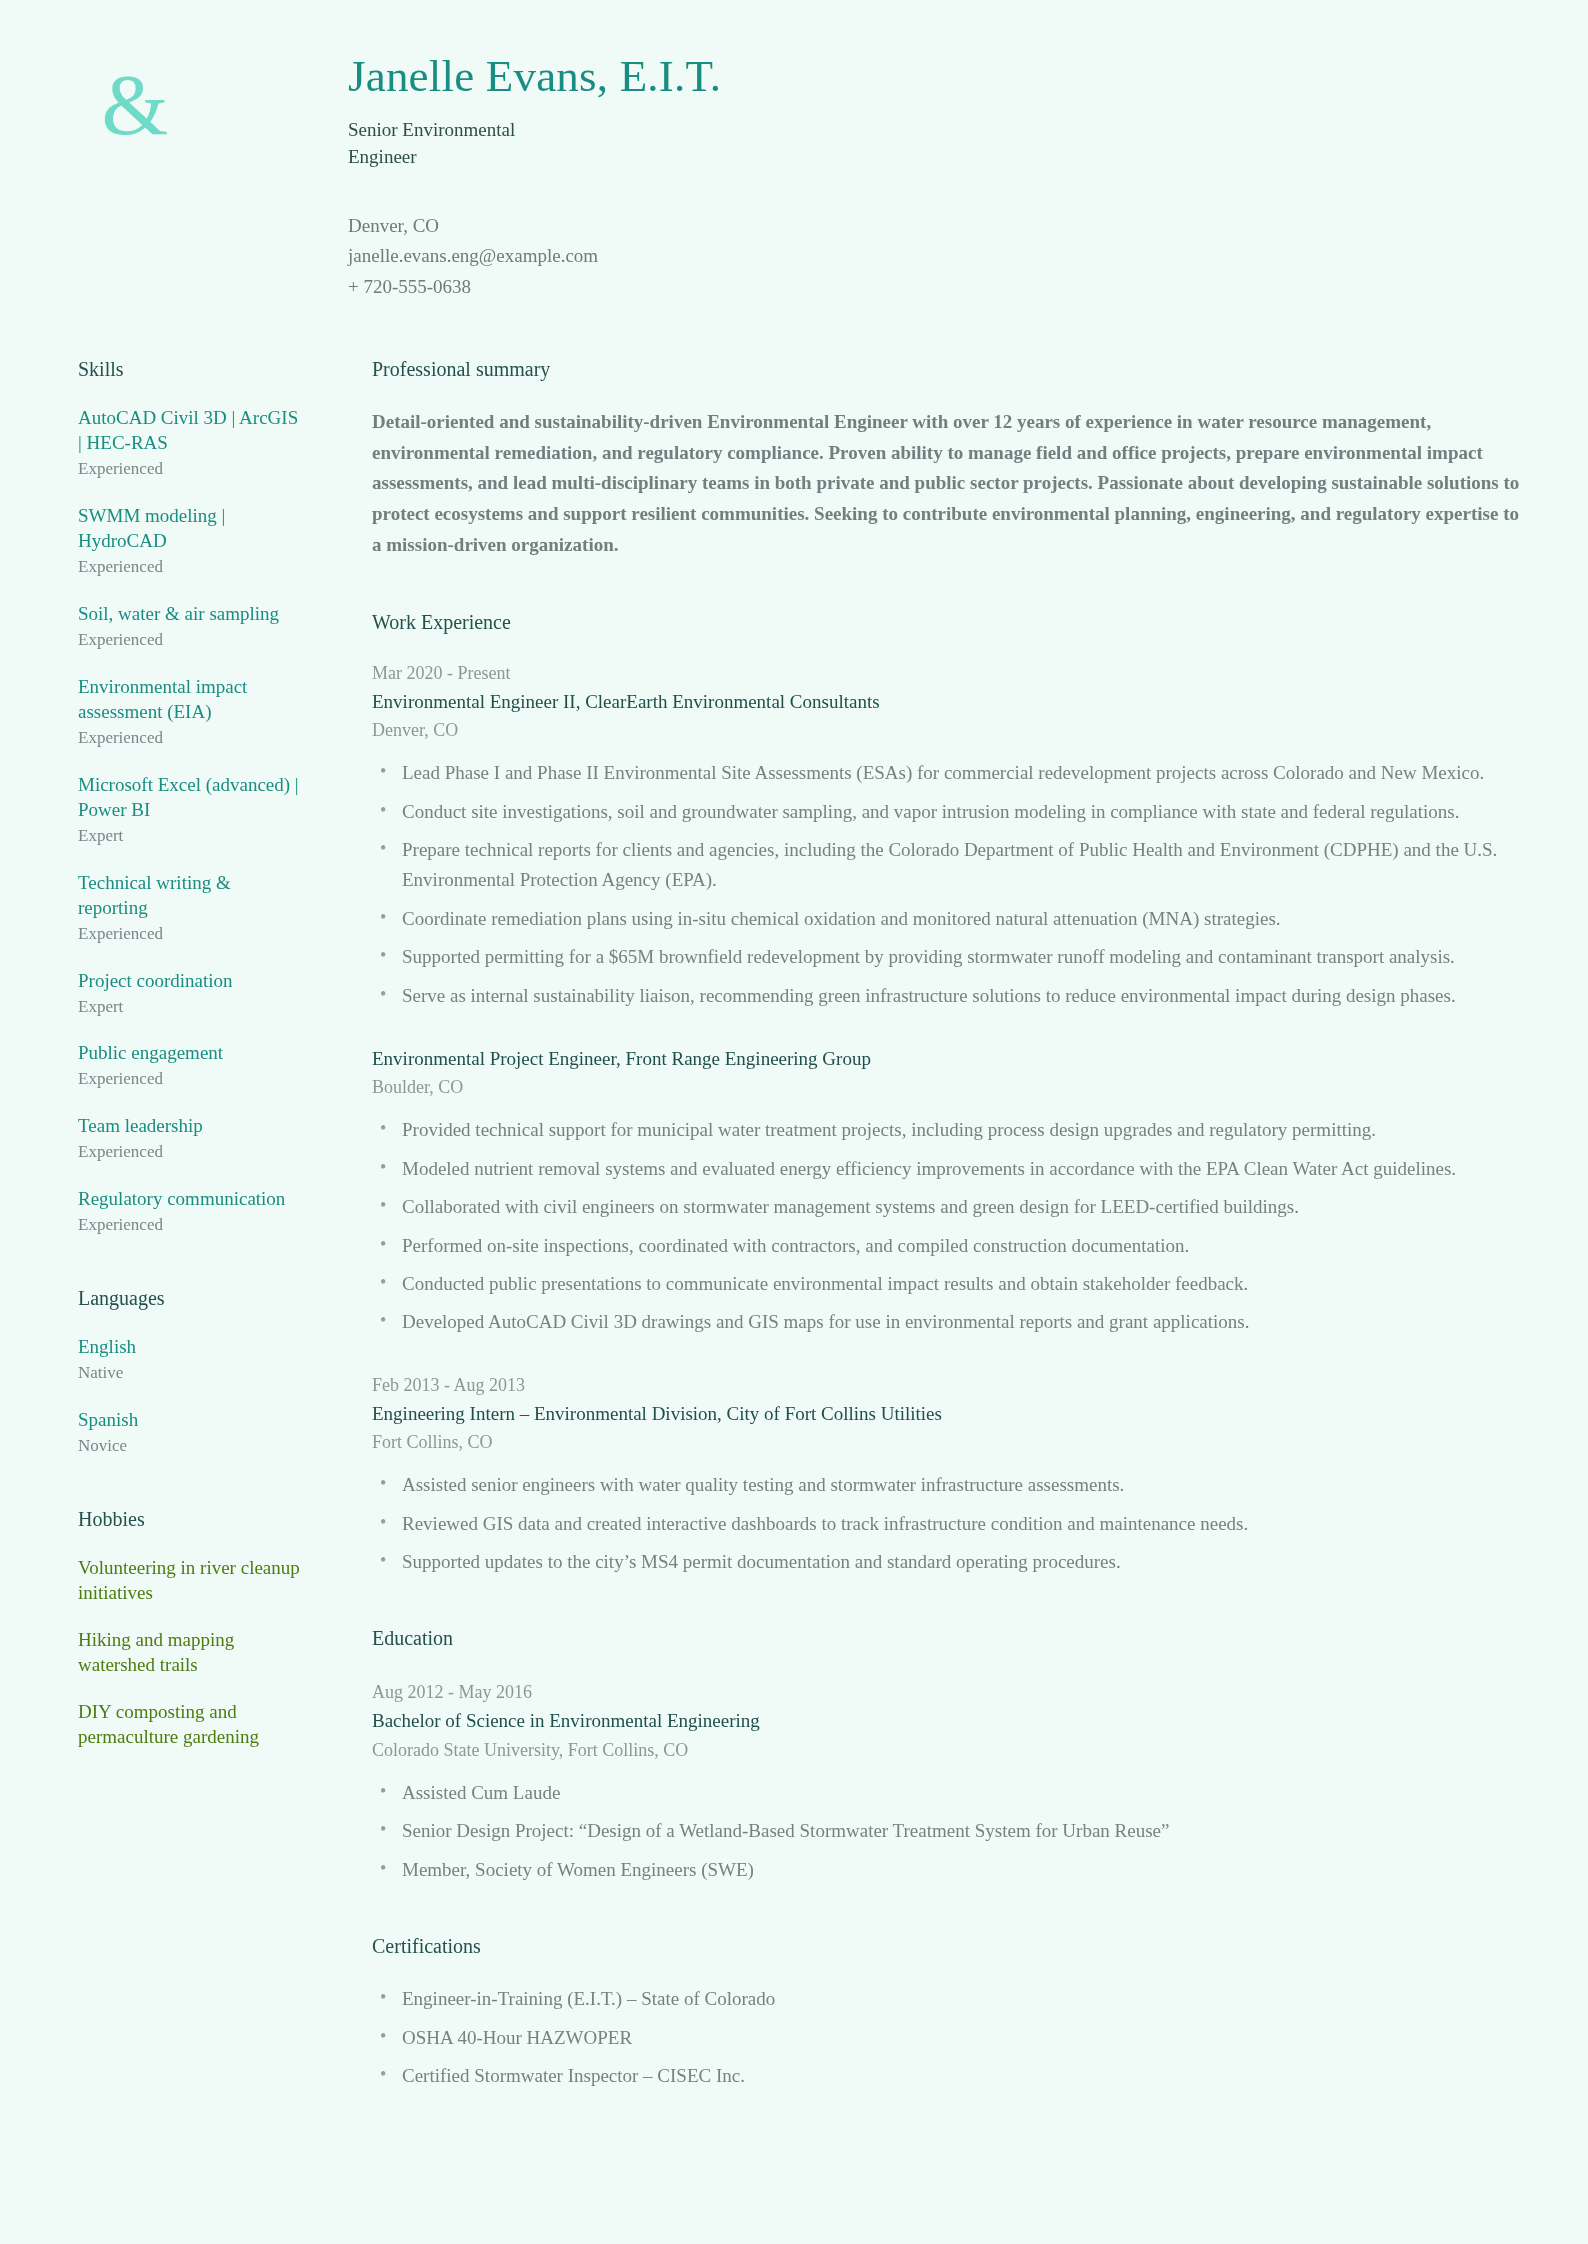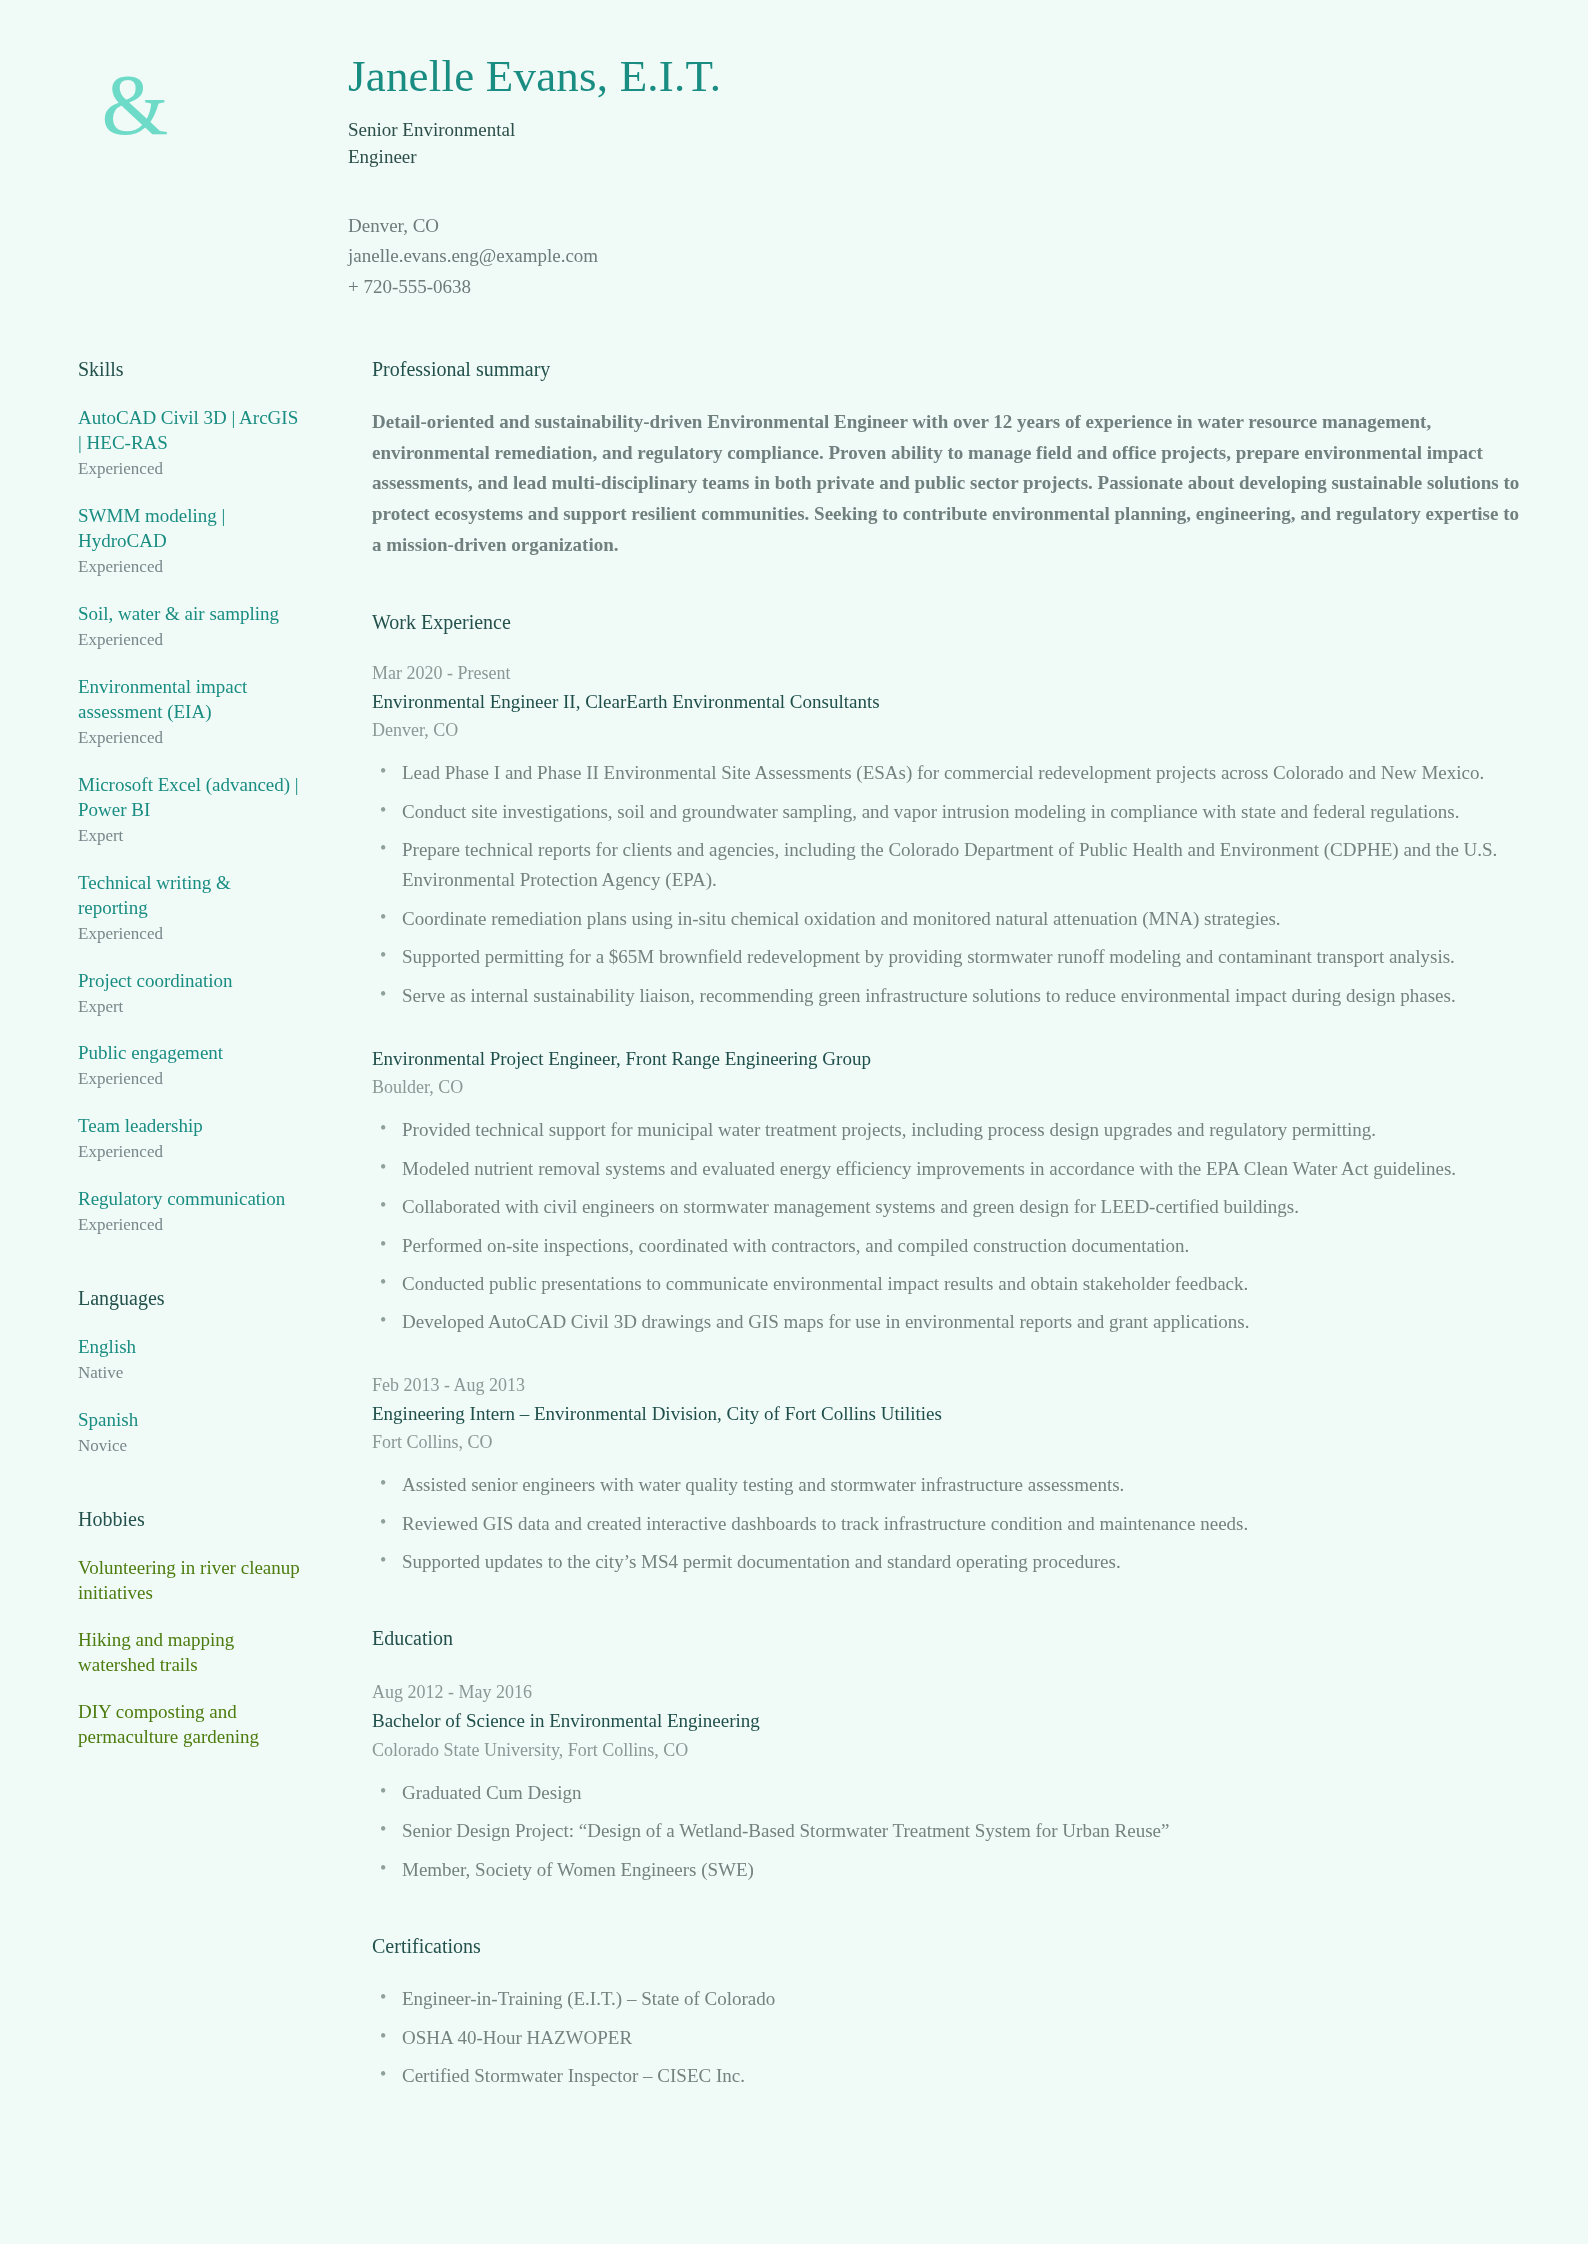--- a/index.html
+++ b/index.html
@@ -320,21 +320,21 @@
         </div>
       </section>
 
       <section class="main-section">
         <div class="section-title">Education</div>
         <div class="entry no-gap">
           <div class="entry-date">Aug 2012 - May 2016</div>
           <div class="entry-title">Bachelor of Science in Environmental Engineering</div>
           <div class="entry-location">Colorado State University, Fort Collins, CO</div>
           <ul class="bullets">
-            <li>Graduated Cum Design</li>
+            <li>Assisted Cum Laude</li>
             <li>Senior Design Project: “Design of a Wetland-Based Stormwater Treatment System for Urban Reuse”</li>
             <li>Member, Society of Women Engineers (SWE)</li>
           </ul>
         </div>
       </section>
 
       <section class="main-section">
         <div class="section-title">Certifications</div>
         <ul class="bullets">
           <li>Engineer-in-Training (E.I.T.) – State of Colorado</li>

